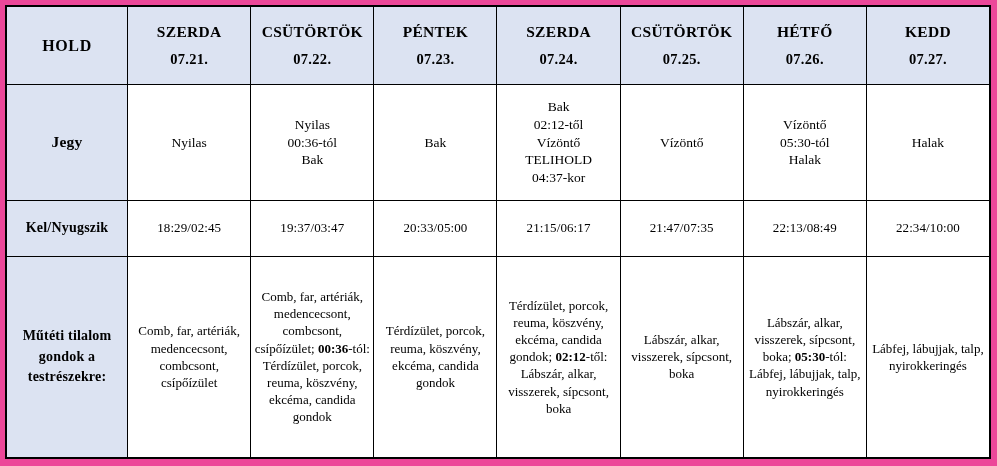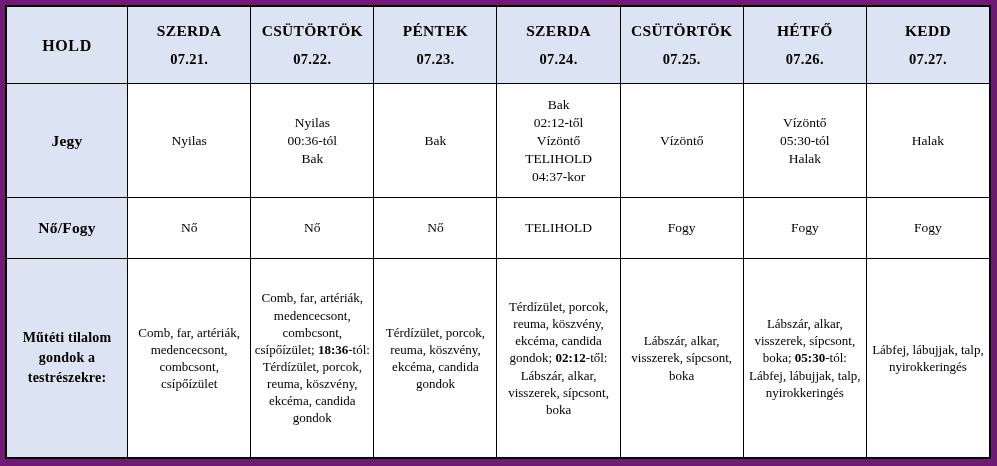--- a/index.html
+++ b/index.html
@@ -15,21 +15,21 @@
     font-family: "Liberation Serif", "DejaVu Serif", serif;
     color: #000000;
   }
 
   .sheet {
     position: relative;
     width: 997px;
     height: 466px;
     box-sizing: border-box;
     padding: 6px 7px 8px 6px;
-    background: #701a75;
+    background: #ec4899;
   }
 
   table.moon-table {
     width: 984px;
     height: 452px;
     border-collapse: collapse;
     table-layout: fixed;
     background: #ffffff;
   }
 
@@ -181,40 +181,40 @@
         <td class="cell-sign">
             <span class="line">Vízöntő</span>
             <span class="line">05:30-tól</span>
             <span class="line">Halak</span>
           </td>
         <td class="cell-sign">
             <span class="line">Halak</span>
           </td>
       </tr>
 
-      <tr class="r-phase">
-        <td class="rowlabel">Nő/Fogy</td>
-        <td class="cell-phase">Nő</td>
-        <td class="cell-phase">Nő</td>
-        <td class="cell-phase">Nő</td>
-        <td class="cell-phase">TELIHOLD</td>
-        <td class="cell-phase">Fogy</td>
-        <td class="cell-phase">Fogy</td>
-        <td class="cell-phase">Fogy</td>
-      </tr>
-
+
+      <tr class="r-rise">
+        <td class="rowlabel small">Kel/Nyugszik</td>
+        <td class="cell-rise">18:29/02:45</td>
+        <td class="cell-rise">19:37/03:47</td>
+        <td class="cell-rise">20:33/05:00</td>
+        <td class="cell-rise">21:15/06:17</td>
+        <td class="cell-rise">21:47/07:35</td>
+        <td class="cell-rise">22:13/08:49</td>
+        <td class="cell-rise">22:34/10:00</td>
+      </tr>
 
       <tr class="r-surgery">
         <td class="rowlabel small">
             <span class="line">Műtéti tilalom</span>
             <span class="line">gondok a</span>
             <span class="line">testrészekre:</span>
           </td>
         <td class="cell-surgery"><span>Comb, far, artériák, medencecsont, combcsont, csípőízület</span></td>
-        <td class="cell-surgery"><span>Comb, far, artériák, medencecsont, combcsont, csípőízület; </span><b>18:36</b><span>-tól: Térdízület, porcok, reuma, köszvény, ekcéma, candida gondok</span></td>
+        <td class="cell-surgery"><span>Comb, far, artériák, medencecsont, combcsont, csípőízület; </span><b>00:36</b><span>-tól: Térdízület, porcok, reuma, köszvény, ekcéma, candida gondok</span></td>
         <td class="cell-surgery"><span>Térdízület, porcok, reuma, köszvény, ekcéma, candida gondok</span></td>
         <td class="cell-surgery"><span>Térdízület, porcok, reuma, köszvény, ekcéma, candida gondok; </span><b>02:12</b><span>-től: Lábszár, alkar, visszerek, sípcsont, boka</span></td>
         <td class="cell-surgery"><span>Lábszár, alkar, visszerek, sípcsont, boka</span></td>
         <td class="cell-surgery"><span>Lábszár, alkar, visszerek, sípcsont, boka; </span><b>05:30</b><span>-tól: Lábfej, lábujjak, talp, nyirokkeringés</span></td>
         <td class="cell-surgery"><span>Lábfej, lábujjak, talp, nyirokkeringés</span></td>
       </tr>
 
     </tbody>
   </table>
 </div>

